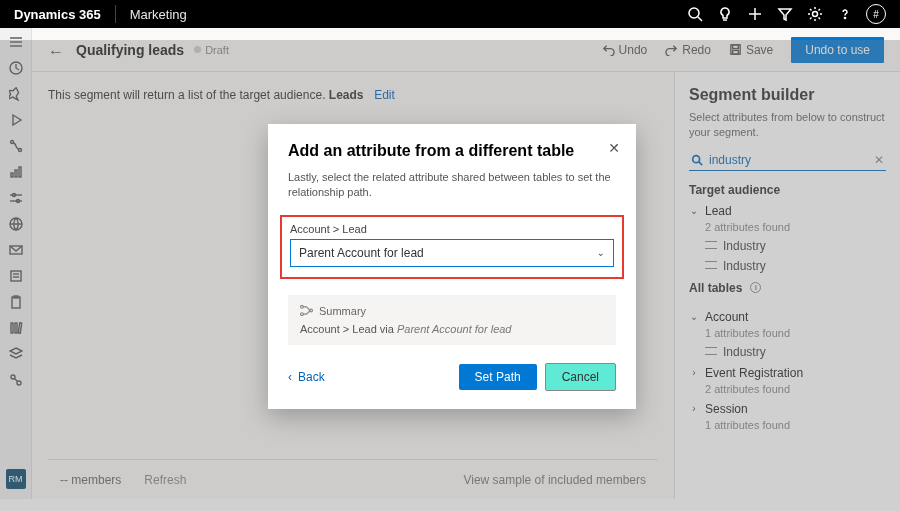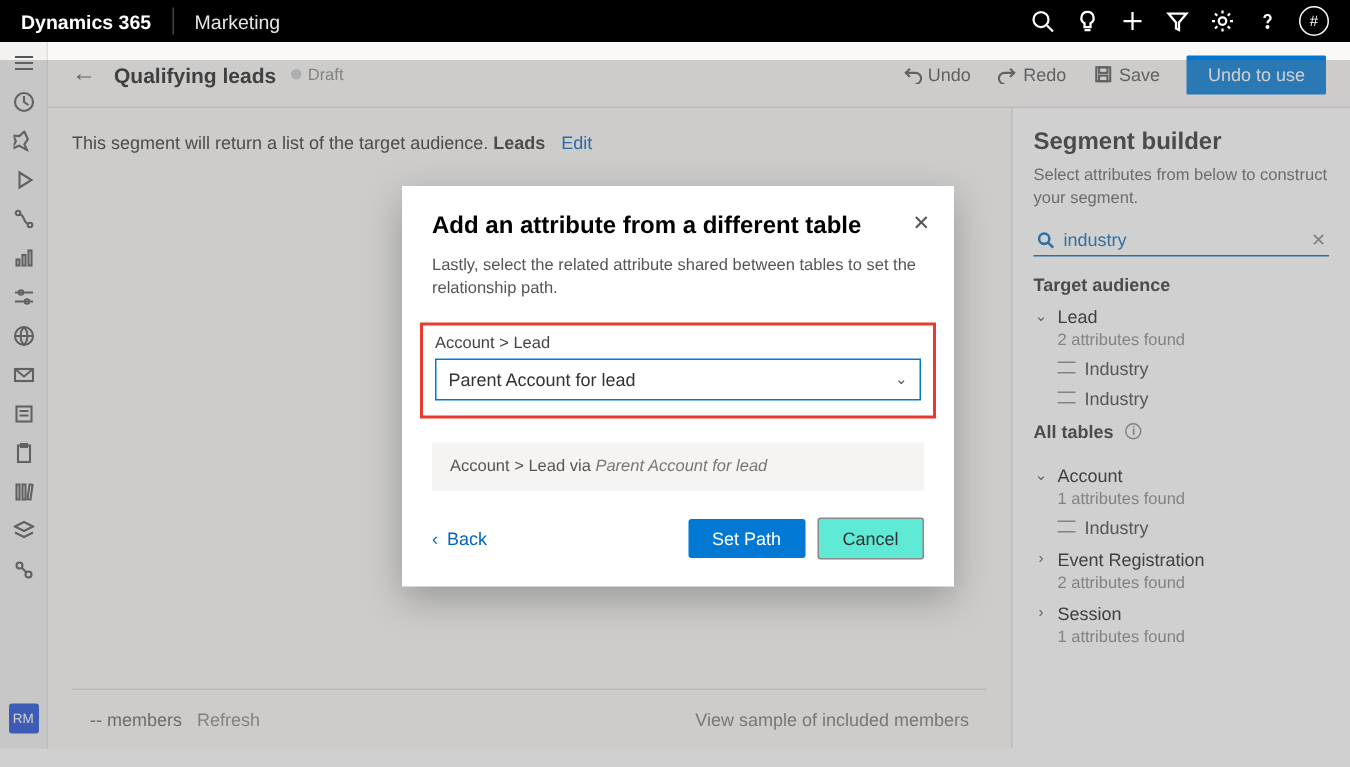--- a/index.html
+++ b/index.html
@@ -10,38 +10,38 @@
   .topbar .module { opacity: .9; }
   .topbar .spacer { flex: 1; }
   .topbar .ticon { width: 30px; height: 40px; display: flex; align-items: center; justify-content: center; cursor: pointer; }
   .topbar .ticon svg { width: 16px; height: 16px; fill: none; stroke: #fff; stroke-width: 1.5; }
   .topbar .avatar { width: 20px; height: 20px; border: 1px solid #fff; border-radius: 50%; display: flex; align-items: center; justify-content: center; font-size: 10px; margin-left: 6px; }
   .body { display: flex; height: 471px; }
   .leftrail { width: 32px; background: #f3f2f1; border-right: 1px solid #e1dfdd; display: flex; flex-direction: column; align-items: center; padding-top: 6px; gap: 10px; }
   .leftrail .ri { width: 16px; height: 16px; display: flex; align-items: center; justify-content: center; color:#555; }
   .leftrail .ri svg { width:14px; height:14px; fill:none; stroke:#555; stroke-width:1.4; }
   .leftrail .railspacer { flex:1; }
-  .leftrail .rm { width:20px; height:20px; background:#1d4ed8; color:#fff; font-size:9px; display:flex; align-items:center; justify-content:center; border-radius:2px; margin-bottom:10px;}
+  .leftrail .rm { width:20px; height:20px; background:#0c4a6e; color:#fff; font-size:9px; display:flex; align-items:center; justify-content:center; border-radius:2px; margin-bottom:10px;}
   .main { flex:1; background:#faf9f8; display:flex; flex-direction:column; }
   .cmdbar { height:44px; display:flex; align-items:center; padding:0 16px; border-bottom:1px solid #e1dfdd; }
   .cmdbar .back { margin-right:12px; color:#555; cursor:pointer;}
   .cmdbar .title { font-weight:600; font-size:14px; color:#222; }
   .cmdbar .draft { margin-left:10px; font-size:11px; color:#888; display:flex; align-items:center; gap:4px;}
   .cmdbar .draft::before { content:""; width:7px; height:7px; border-radius:50%; background:#ccc; display:inline-block;}
   .cmdbar .spacer { flex:1; }
   .cmdbar .act { display:flex; align-items:center; gap:4px; font-size:12px; color:#555; margin-left:18px; cursor:pointer;}
   .cmdbar .act svg { width:13px; height:13px; fill:none; stroke:#555; stroke-width:1.5; }
   .cmdbar .primary { background:#0078d4; color:#fff; padding:6px 14px; border-radius:1px; font-size:12px; margin-left:18px; cursor:pointer;}
   .content { flex:1; display:flex; min-height:0; }
   .canvas { flex:1; padding:16px 16px 0 16px; display:flex; flex-direction:column; min-width:0;}
   .desc { font-size:12px; color:#333; }
   .desc .b { font-weight:600; }
   .desc .edit { color:#0064bf; margin-left:4px; cursor:pointer;}
   .searchline { margin-top:auto; margin-bottom:140px; align-self:center; font-size:13px; color:#555; font-weight:600;}
-  .footer { border-top:1px solid #e1dfdd; height:40px; display:flex; align-items:center; padding:0 12px; font-size:12px; color:#777; background:#faf9f8;}
+  .footer { border-top:1px solid #e1dfdd; height:40px; display:flex; align-items:center; padding:0 12px; font-size:12px; color:#777; background:#faf9f8;gap:13px;}
   .footer .members { color:#666; }
   .footer .refresh { margin-left:10px; color:#888; cursor:pointer;}
   .footer .spacer { flex:1; }
   .sidebar { width:226px; border-left:1px solid #e1dfdd; background:#fff; padding:14px 14px 0 14px; font-size:12px; color:#333; overflow:hidden;}
   .sidebar h2 { font-size:16px; font-weight:600; margin-bottom:6px;}
   .sidebar .hint { font-size:11px; color:#666; line-height:1.35; margin-bottom:10px;}
   .sidebar .search { display:flex; align-items:center; border-bottom:1px solid #0a6ab7; padding:3px 2px; margin-bottom:12px;}
   .sidebar .search svg { width:12px; height:12px; stroke:#0a6ab7; fill:none; stroke-width:2; margin-right:6px;}
   .sidebar .search input { border:none; outline:none; flex:1; font-size:12px; color:#0a6ab7; background:transparent;}
   .sidebar .search .clear { color:#888; cursor:pointer; font-size:12px;}
@@ -333,20 +333,29 @@
   <h3>Add an attribute from a different table</h3>
   <div class="sub">Lastly, select the related attribute shared between tables to set the relationship path.</div>
   <div class="fieldwrap">
     <div class="crumb">Account &gt; Lead</div>
     <div class="select">
       <span>Parent Account for lead</span>
       <span class="caret">⌄</span>
     </div>
   </div>
   <div class="summary">
+    <div class="shead">
+        <svg viewBox="0 0 14 12">
+          <circle cx="2" cy="2" r="1.5"></circle>
+          <circle cx="2" cy="10" r="1.5"></circle>
+          <circle cx="12" cy="6" r="1.5"></circle>
+          <path d="M3 2h4l4 4M3 10h4l4-4"></path>
+        </svg>
+        <span>Summary</span>
+      </div>
     <div><span>Account &gt; Lead via </span><span class="via">Parent Account for lead</span></div>
   </div>
   <div class="actions">
     <span class="backlnk">
         <span>‹</span>
         <span>Back</span>
       </span>
     <span class="spacer"></span>
     <span class="btn primary">Set Path</span>
     <span class="btn secondary">Cancel</span>

